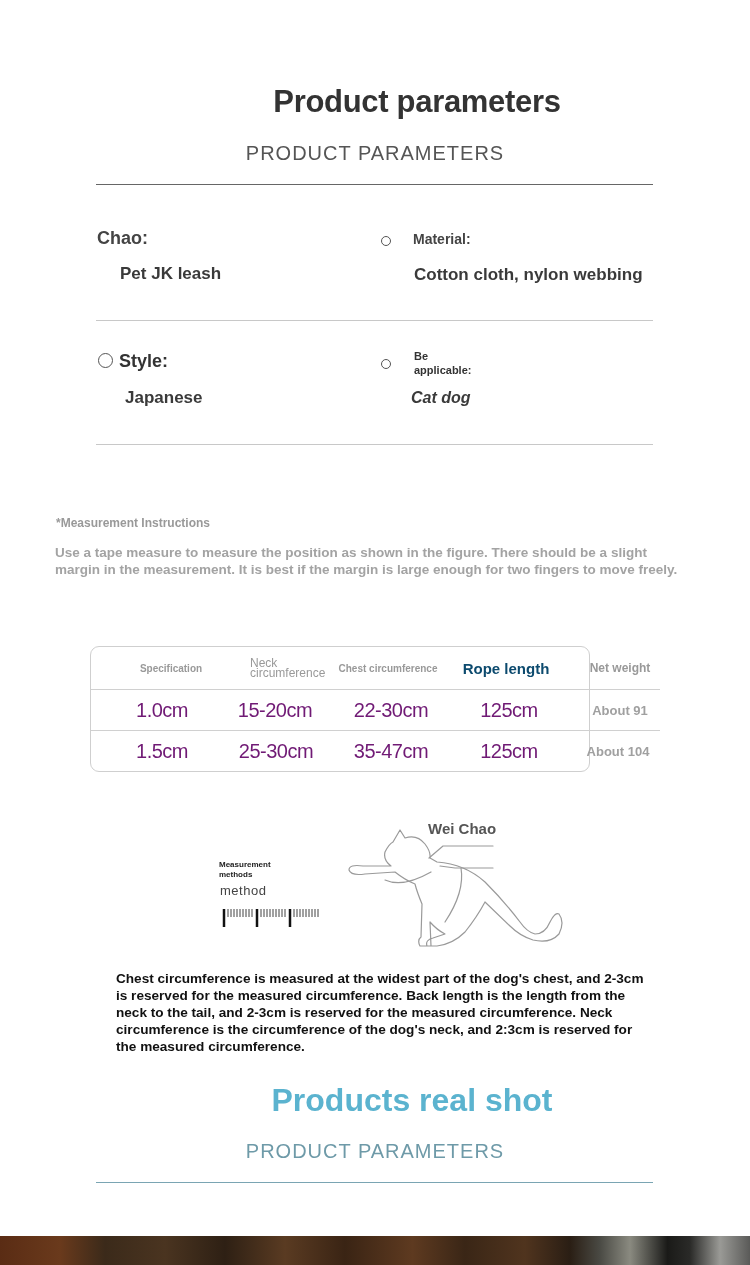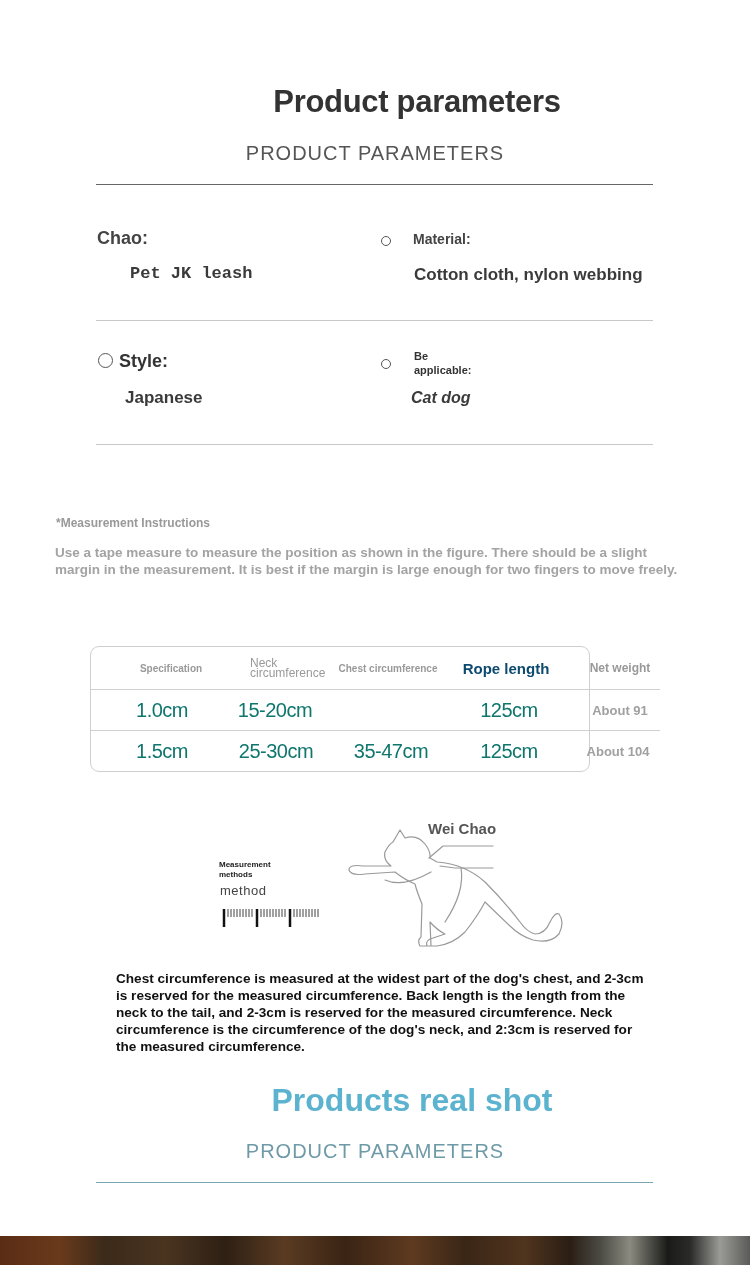--- a/index.html
+++ b/index.html
@@ -25,21 +25,21 @@
   .table { left: 90px; top: 646px; width: 500px; height: 126px; border: 1px solid #cfcfcf; border-radius: 9px; }
   .trow { position: absolute; left: 0; width: 569px; }
   .trow.hdr { top: 0; height: 43px; border-bottom: 1px solid #d0d0d0; }
   .trow.r1 { top: 43px; height: 41px; border-bottom: 1px solid #d0d0d0; }
   .trow.r2 { top: 84px; height: 40px; }
   .cell { position: absolute; top: 0; height: 100%; display: flex; align-items: center; justify-content: center; text-align: center; white-space: nowrap; }
   .hdr .cell { color: #999; font-weight: bold; font-size: 10px; }
   .hdr .cell.rope { font-size: 15px; color: #0c4a6e; }
   .hdr .cell.weight { font-size: 12px; color: #999; }
   .hdr .cell.neck { font-size: 12px; font-weight: normal; line-height: 10px; text-align: left; justify-content: flex-start; }
-  .body .cell { font-size: 20px; color: #0f766e; font-weight: normal; letter-spacing: -0.5px; }
+  .body .cell { font-size: 20px; color: #701a75; font-weight: normal; letter-spacing: -0.5px; }
   .body .cell.w { font-size: 13px; font-weight: bold; color: #a0a0a0; letter-spacing: 0; }
 
   .mm-label { left: 219px; top: 860px; font-size: 8px; font-weight: bold; color: #222; line-height: 10px; }
   .mm-method { left: 220px; top: 883px; font-size: 13px; color: #444; letter-spacing: 0.5px; }
   .ruler { left: 222px; top: 907px; width: 100px; height: 22px; }
   .wei-chao { left: 428px; top: 820px; font-size: 15px; font-weight: bold; color: #555; }
   .cat { left: 345px; top: 822px; width: 225px; height: 132px; }
 
   .desc { left: 116px; top: 970px; width: 540px; font-size: 13.6px; font-weight: bold; color: #111; line-height: 17px; }
 
@@ -50,21 +50,21 @@
     background: linear-gradient(90deg, #5a2c14 0%, #6a3a1c 8%, #3b2a1a 14%, #4a3420 22%, #2e2014 30%, #5a3b22 38%, #3a2414 46%, #5e3a20 55%, #3a2616 62%, #50341e 70%, #2a1e14 76%, #4a4a44 80%, #8a8a80 84%, #1a1a18 89%, #2a2a28 92%, #9a9a96 96%, #5a5a58 100%); }
 </style>
 </head>
 <body>
 
 <div class="abs title-main">Product parameters</div>
 <div class="abs subtitle" style="top:142px;">PRODUCT PARAMETERS</div>
 <div class="abs hr" style="top:184px;"></div>
 
 <div class="abs lbl" style="left:97px; top:228px; font-size:18px;">Chao:</div>
-<div class="abs val" style="left:130px; top:264px; font-size:17px;font-family:Liberation Mono, monospace;">Pet JK leash</div>
+<div class="abs val" style="left:120px; top:264px; font-size:17px;">Pet JK leash</div>
 <div class="abs radio" style="left:381px; top:236px;"></div>
 <div class="abs lbl" style="left:413px; top:231px; font-size:14px;">Material:</div>
 <div class="abs val" style="left:414px; top:265px; font-size:17px;">Cotton cloth, nylon webbing</div>
 <div class="abs hr light" style="top:320px;"></div>
 
 <div class="abs radio big" style="left:98px; top:353px;"></div>
 <div class="abs lbl" style="left:119px; top:351px; font-size:18px; color:#333;">Style:</div>
 <div class="abs val" style="left:125px; top:388px; font-size:17px;">Japanese</div>
 <div class="abs radio" style="left:381px; top:359px;"></div>
 <div class="abs lbl" style="left:414px; top:349px; font-size:11px; line-height:14px; color:#333;">
@@ -86,20 +86,21 @@
         <div>circumference</div>
       </div>
     </div>
     <div class="cell" style="left:242px; width:110px;">Chest circumference</div>
     <div class="cell rope" style="left:360px; width:110px;">Rope length</div>
     <div class="cell weight" style="left:484px; width:90px;">Net weight</div>
   </div>
   <div class="trow r1 body">
     <div class="cell" style="left:26px; width:90px;">1.0cm</div>
     <div class="cell" style="left:134px; width:100px;">15-20cm</div>
+    <div class="cell" style="left:250px; width:100px;">22-30cm</div>
     <div class="cell" style="left:368px; width:100px;">125cm</div>
     <div class="cell w" style="left:484px; width:90px;">About 91</div>
   </div>
   <div class="trow r2 body">
     <div class="cell" style="left:26px; width:90px;">1.5cm</div>
     <div class="cell" style="left:135px; width:100px;">25-30cm</div>
     <div class="cell" style="left:250px; width:100px;">35-47cm</div>
     <div class="cell" style="left:368px; width:100px;">125cm</div>
     <div class="cell w" style="left:480px; width:94px;">About 104</div>
   </div>

